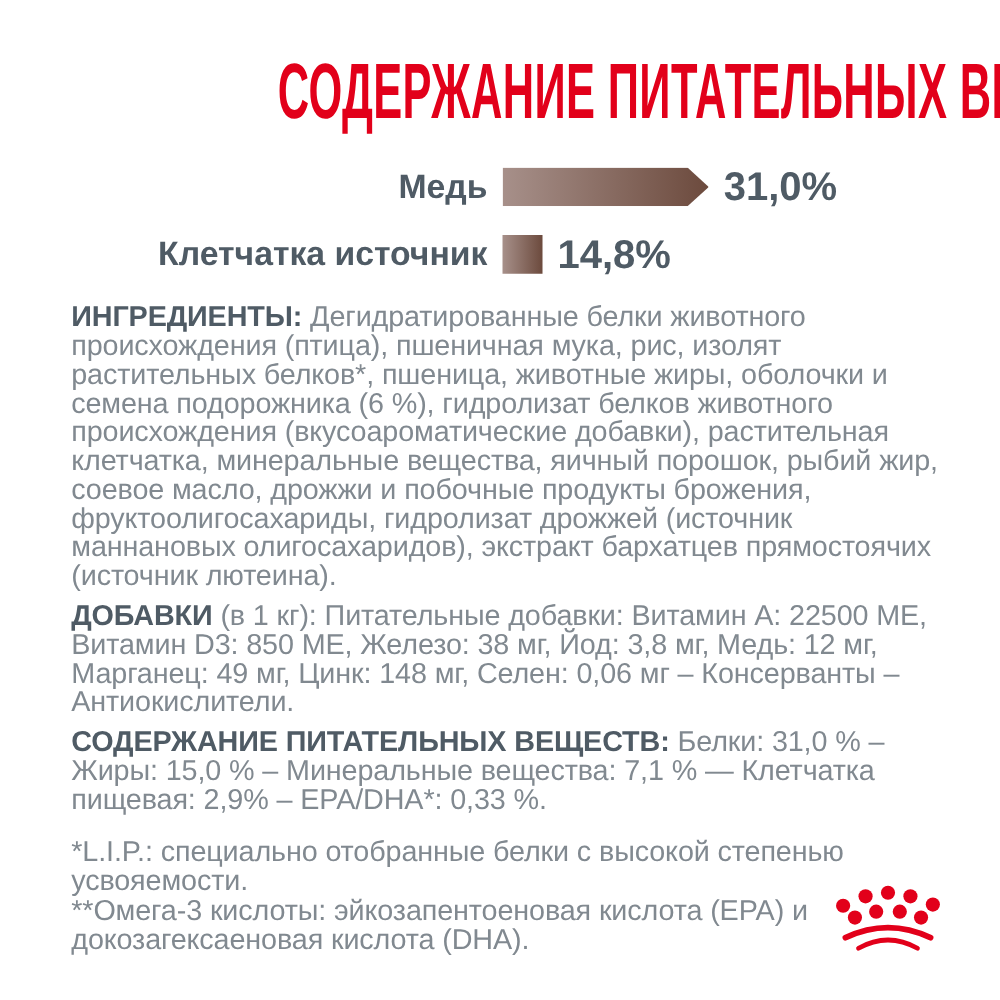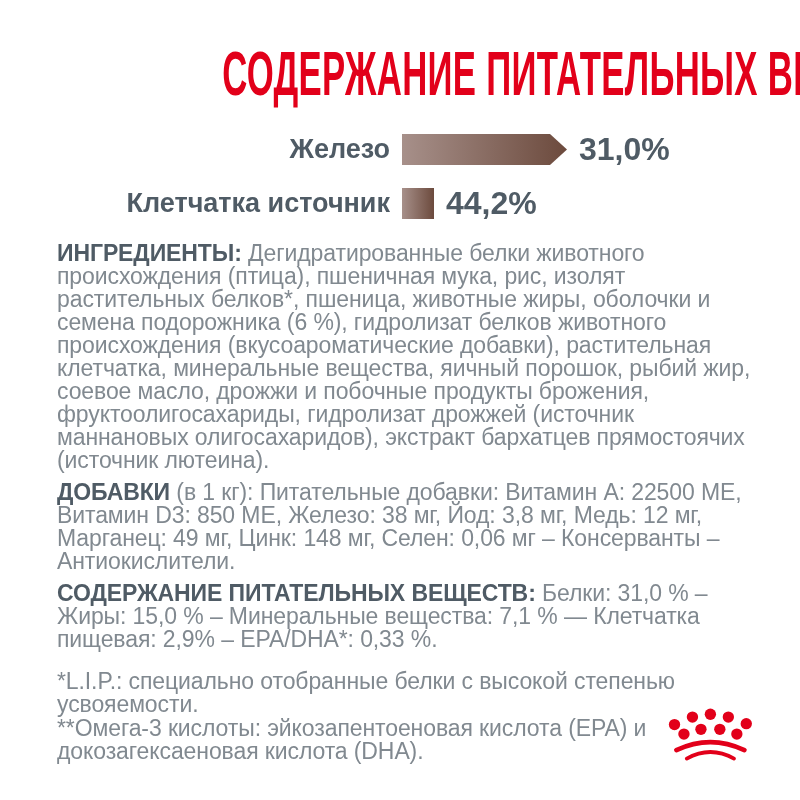--- a/index.html
+++ b/index.html
@@ -77,28 +77,28 @@
 <body>
 
 <div class="page">
 
   <div class="title-wrap">
     <span class="title">СОДЕРЖАНИЕ ПИТАТЕЛЬНЫХ ВЕЩЕСТВ</span>
   </div>
 
   <div class="chart">
     <div class="chart-row">
-      <span class="cat">Железо</span>
+      <span class="cat">Медь</span>
       <div class="bar arrow" style="width: 165px;"></div>
       <span class="pct">31,0%</span>
     </div>
     <div class="chart-row">
       <span class="cat">Клетчатка источник</span>
       <div class="bar" style="width: 32px;"></div>
-      <span class="pct">44,2%</span>
+      <span class="pct">14,8%</span>
     </div>
   </div>
 
   <div class="content">
     <p><strong class="head">ИНГРЕДИЕНТЫ:</strong> <span>Дегидратированные белки животного происхождения (птица), пшеничная мука, рис, изолят растительных белков*, пшеница, животные жиры, оболочки и семена подорожника (6 %), гидролизат белков животного происхождения (вкусоароматические добавки), растительная клетчатка, минеральные вещества, яичный порошок, рыбий жир, соевое масло, дрожжи и побочные продукты брожения, фруктоолигосахариды, гидролизат дрожжей (источник маннановых олигосахаридов), экстракт бархатцев прямостоячих (источник лютеина).</span></p>
 
     <p><strong class="head">ДОБАВКИ</strong> <span>(в 1 кг):</span> <span>Питательные добавки: Витамин A: 22500 МЕ, Витамин D3: 850 МЕ, Железо: 38 мг, Йод: 3,8 мг, Медь: 12 мг, Марганец: 49 мг, Цинк: 148 мг, Селен: 0,06 мг – Консерванты – Антиокислители.</span></p>
 
     <p><strong class="head">СОДЕРЖАНИЕ ПИТАТЕЛЬНЫХ ВЕЩЕСТВ:</strong> <span>Белки: 31,0 % – Жиры: 15,0 % – Минеральные вещества: 7,1 % — Клетчатка пищевая: 2,9% – EPA/DHA*: 0,33 %.</span></p>
 

